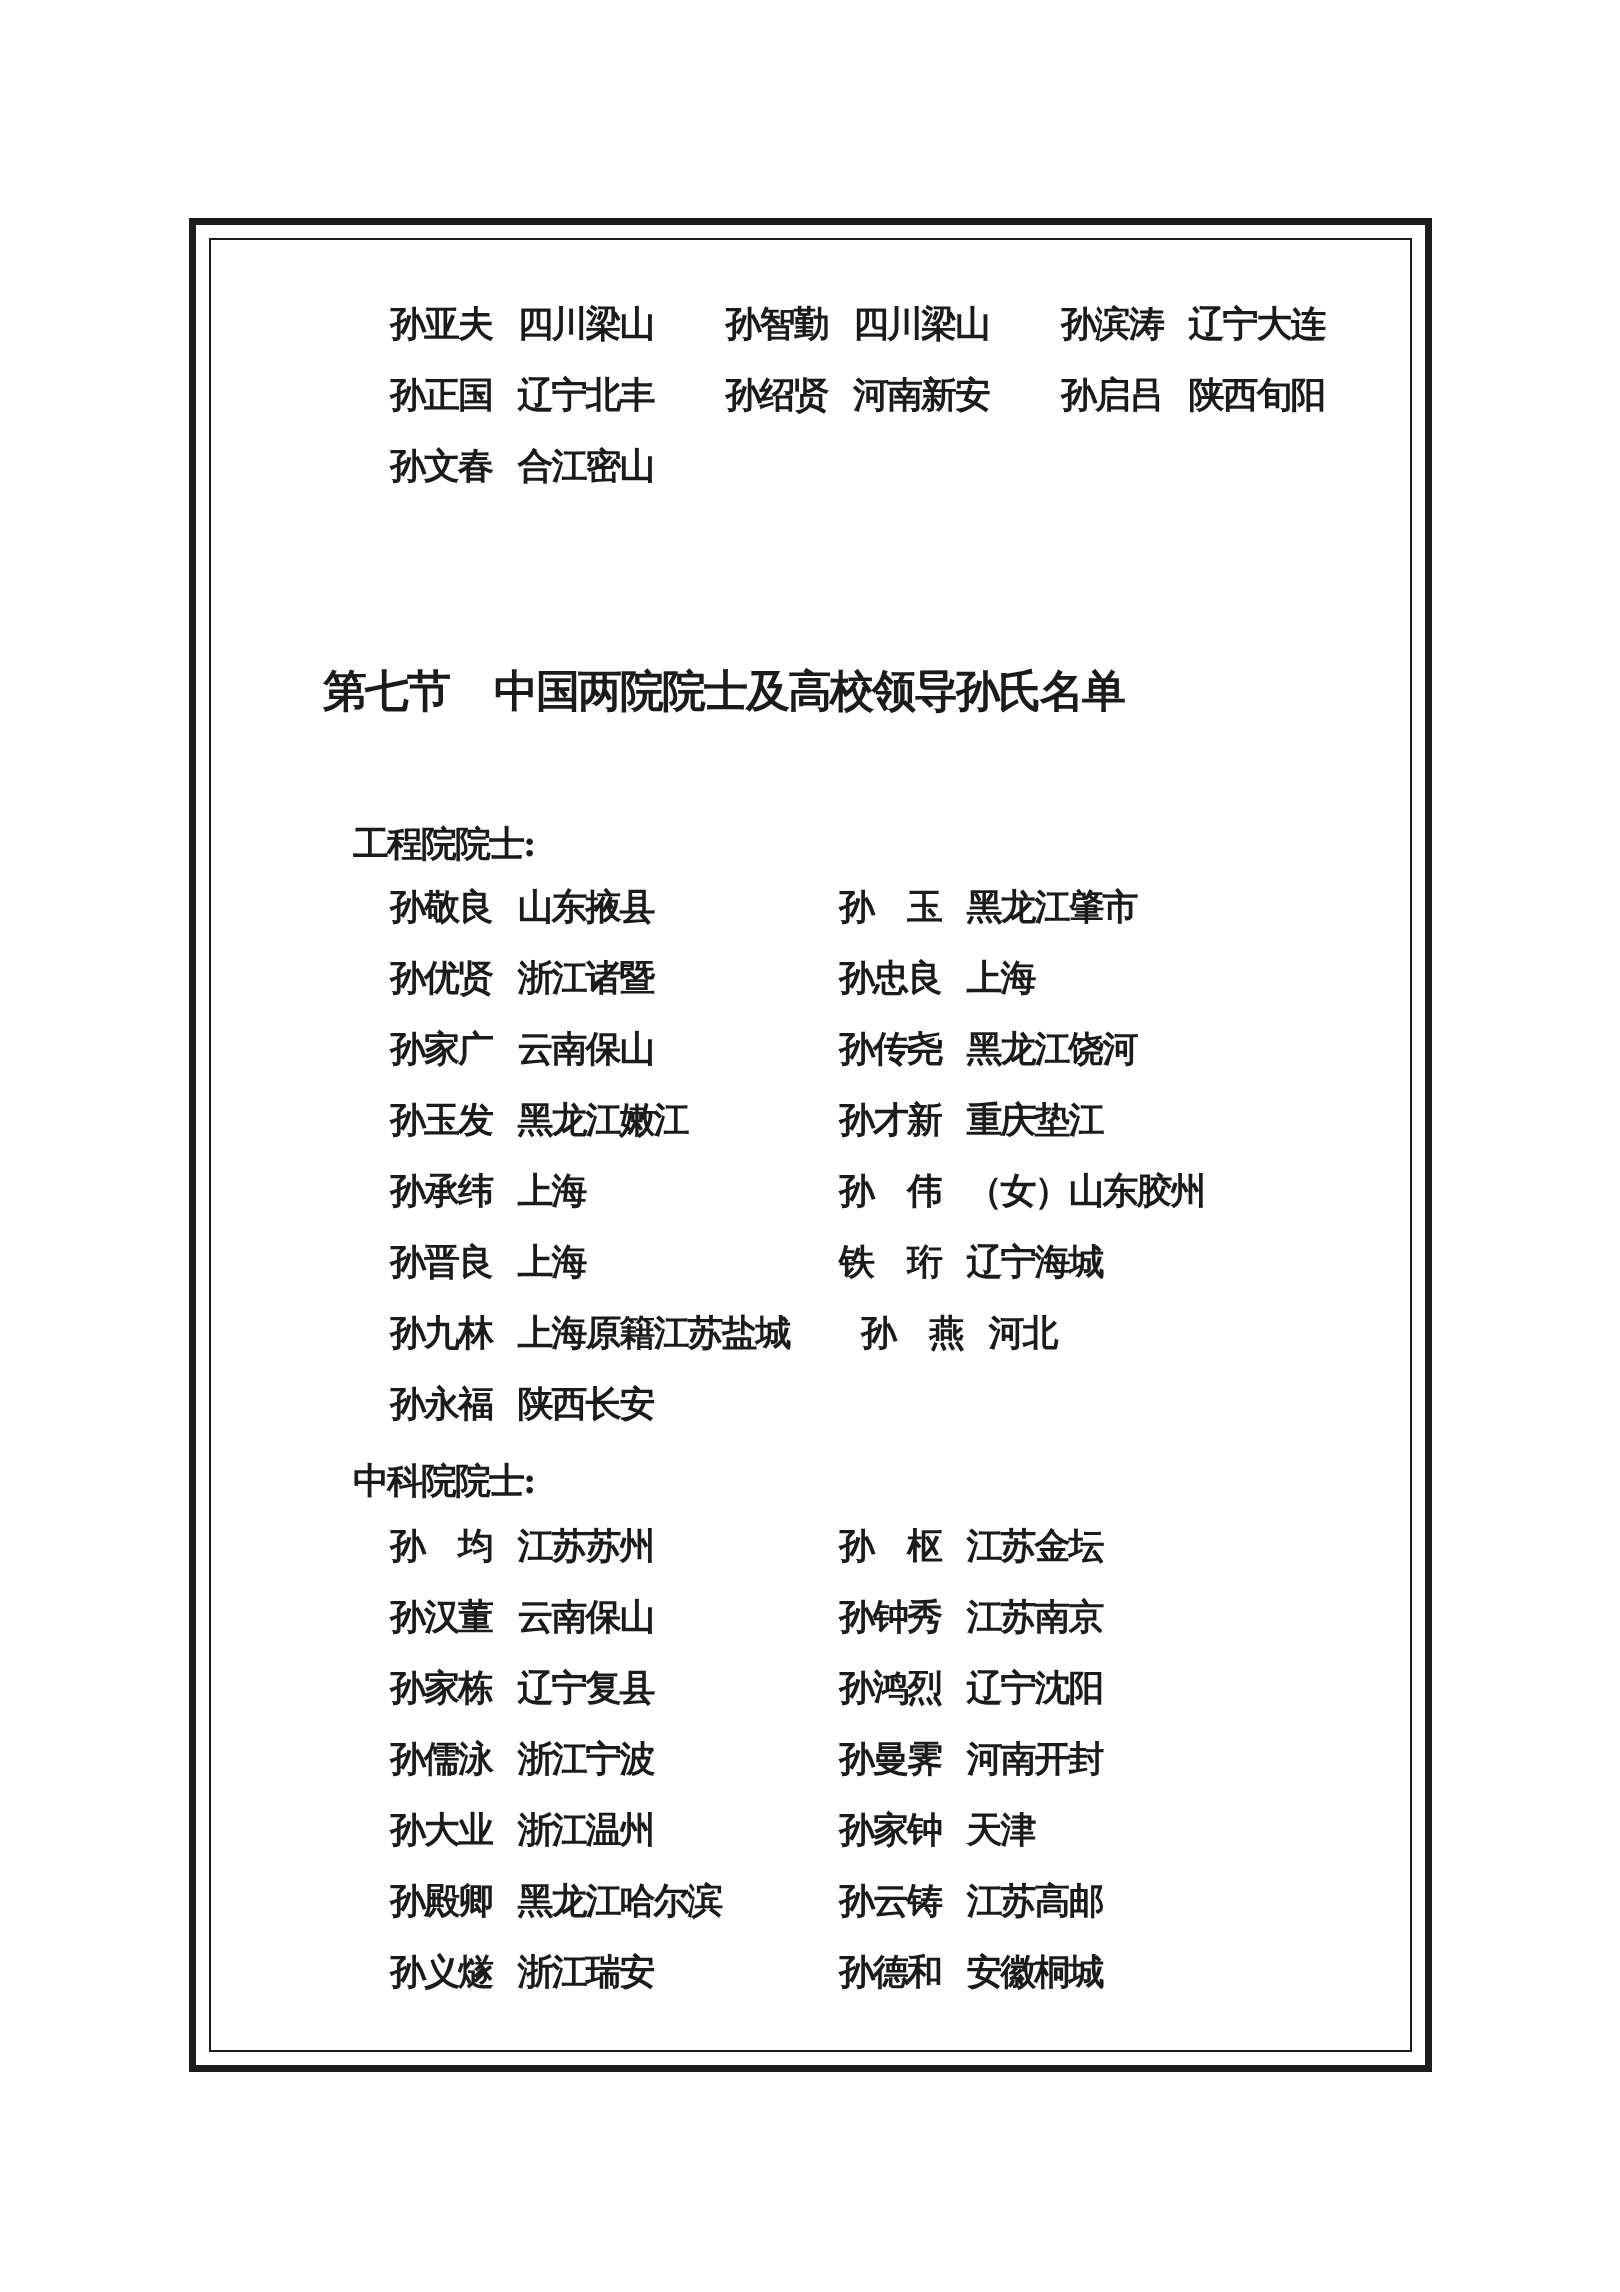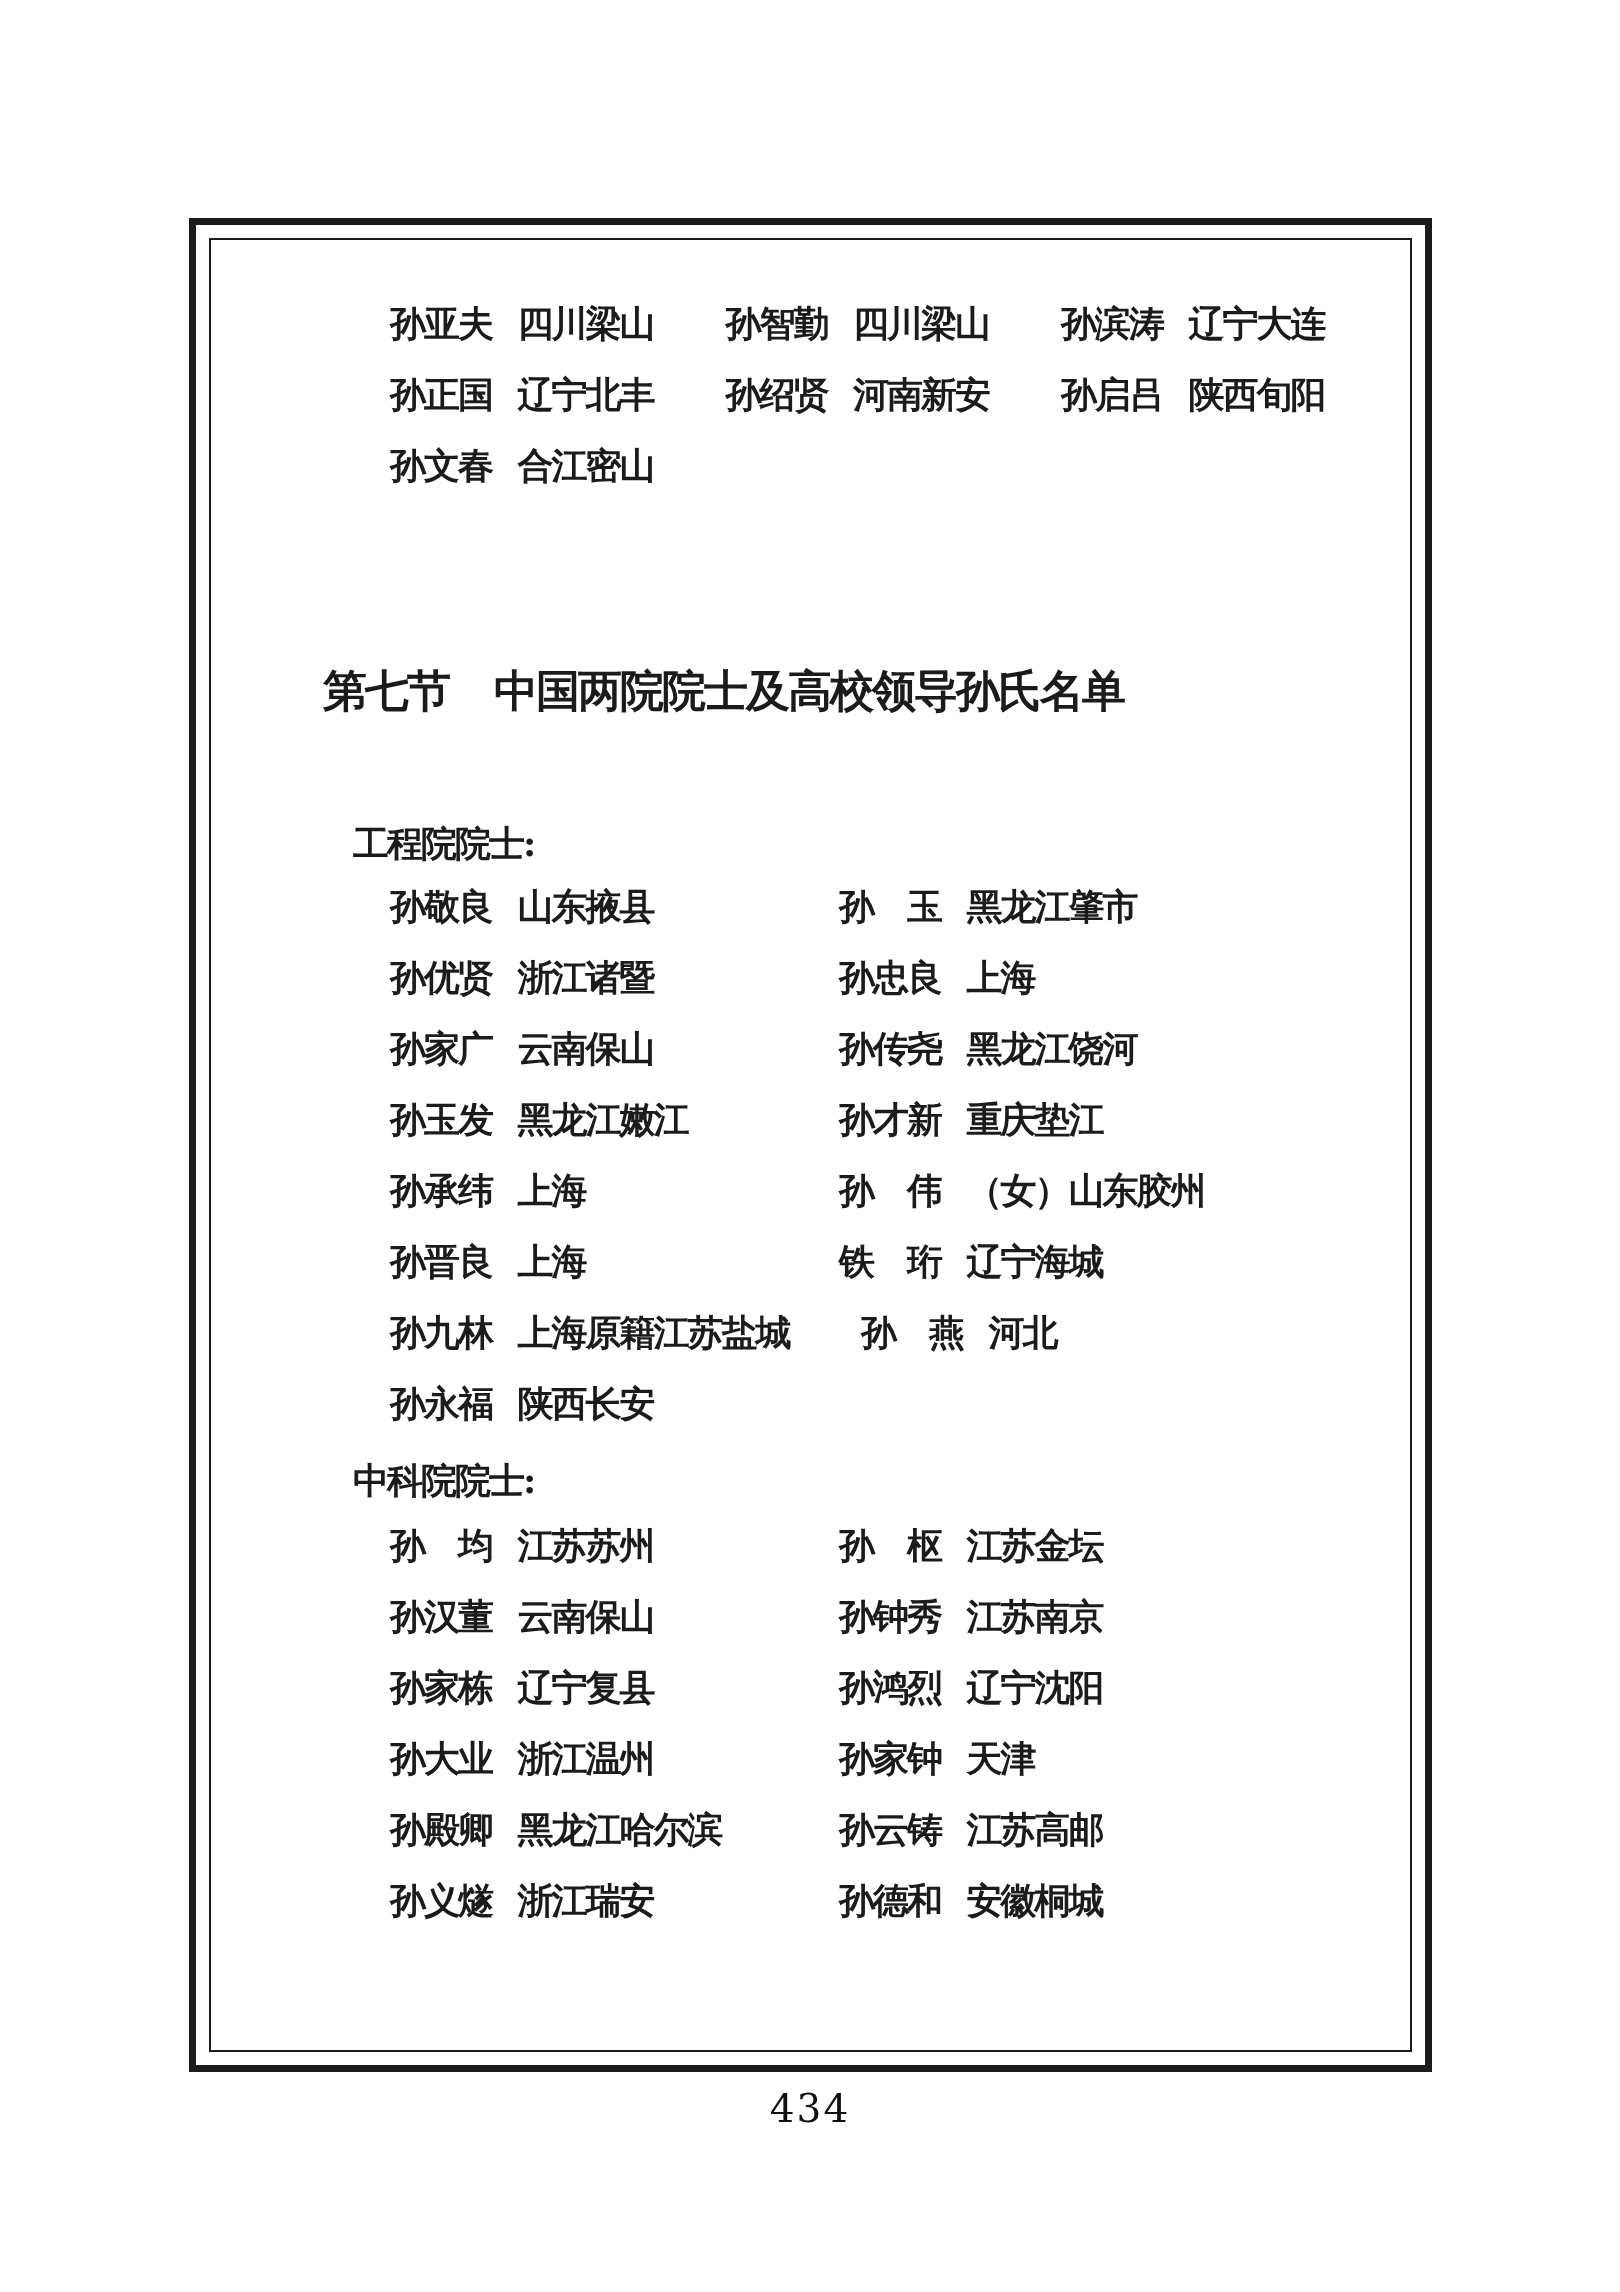--- a/index.html
+++ b/index.html
@@ -240,20 +240,30 @@
           <span>孙家栋</span>
           <span>辽宁复县</span>
         </span>
         <span class="entry">
           <span>孙鸿烈</span>
           <span>辽宁沈阳</span>
         </span>
       </div>
       <div class="row">
         <span class="entry">
+          <span>孙儒泳</span>
+          <span>浙江宁波</span>
+        </span>
+        <span class="entry">
+          <span>孙曼霁</span>
+          <span>河南开封</span>
+        </span>
+      </div>
+      <div class="row">
+        <span class="entry">
           <span>孙大业</span>
           <span>浙江温州</span>
         </span>
         <span class="entry">
           <span>孙家钟</span>
           <span>天津</span>
         </span>
       </div>
       <div class="row">
         <span class="entry">
@@ -270,16 +280,15 @@
           <span>孙义燧</span>
           <span>浙江瑞安</span>
         </span>
         <span class="entry">
           <span>孙德和</span>
           <span>安徽桐城</span>
         </span>
       </div>
     </div>
 
-  <div class="page-number">434</div>
 
 </div>
 
 
 </body></html>

